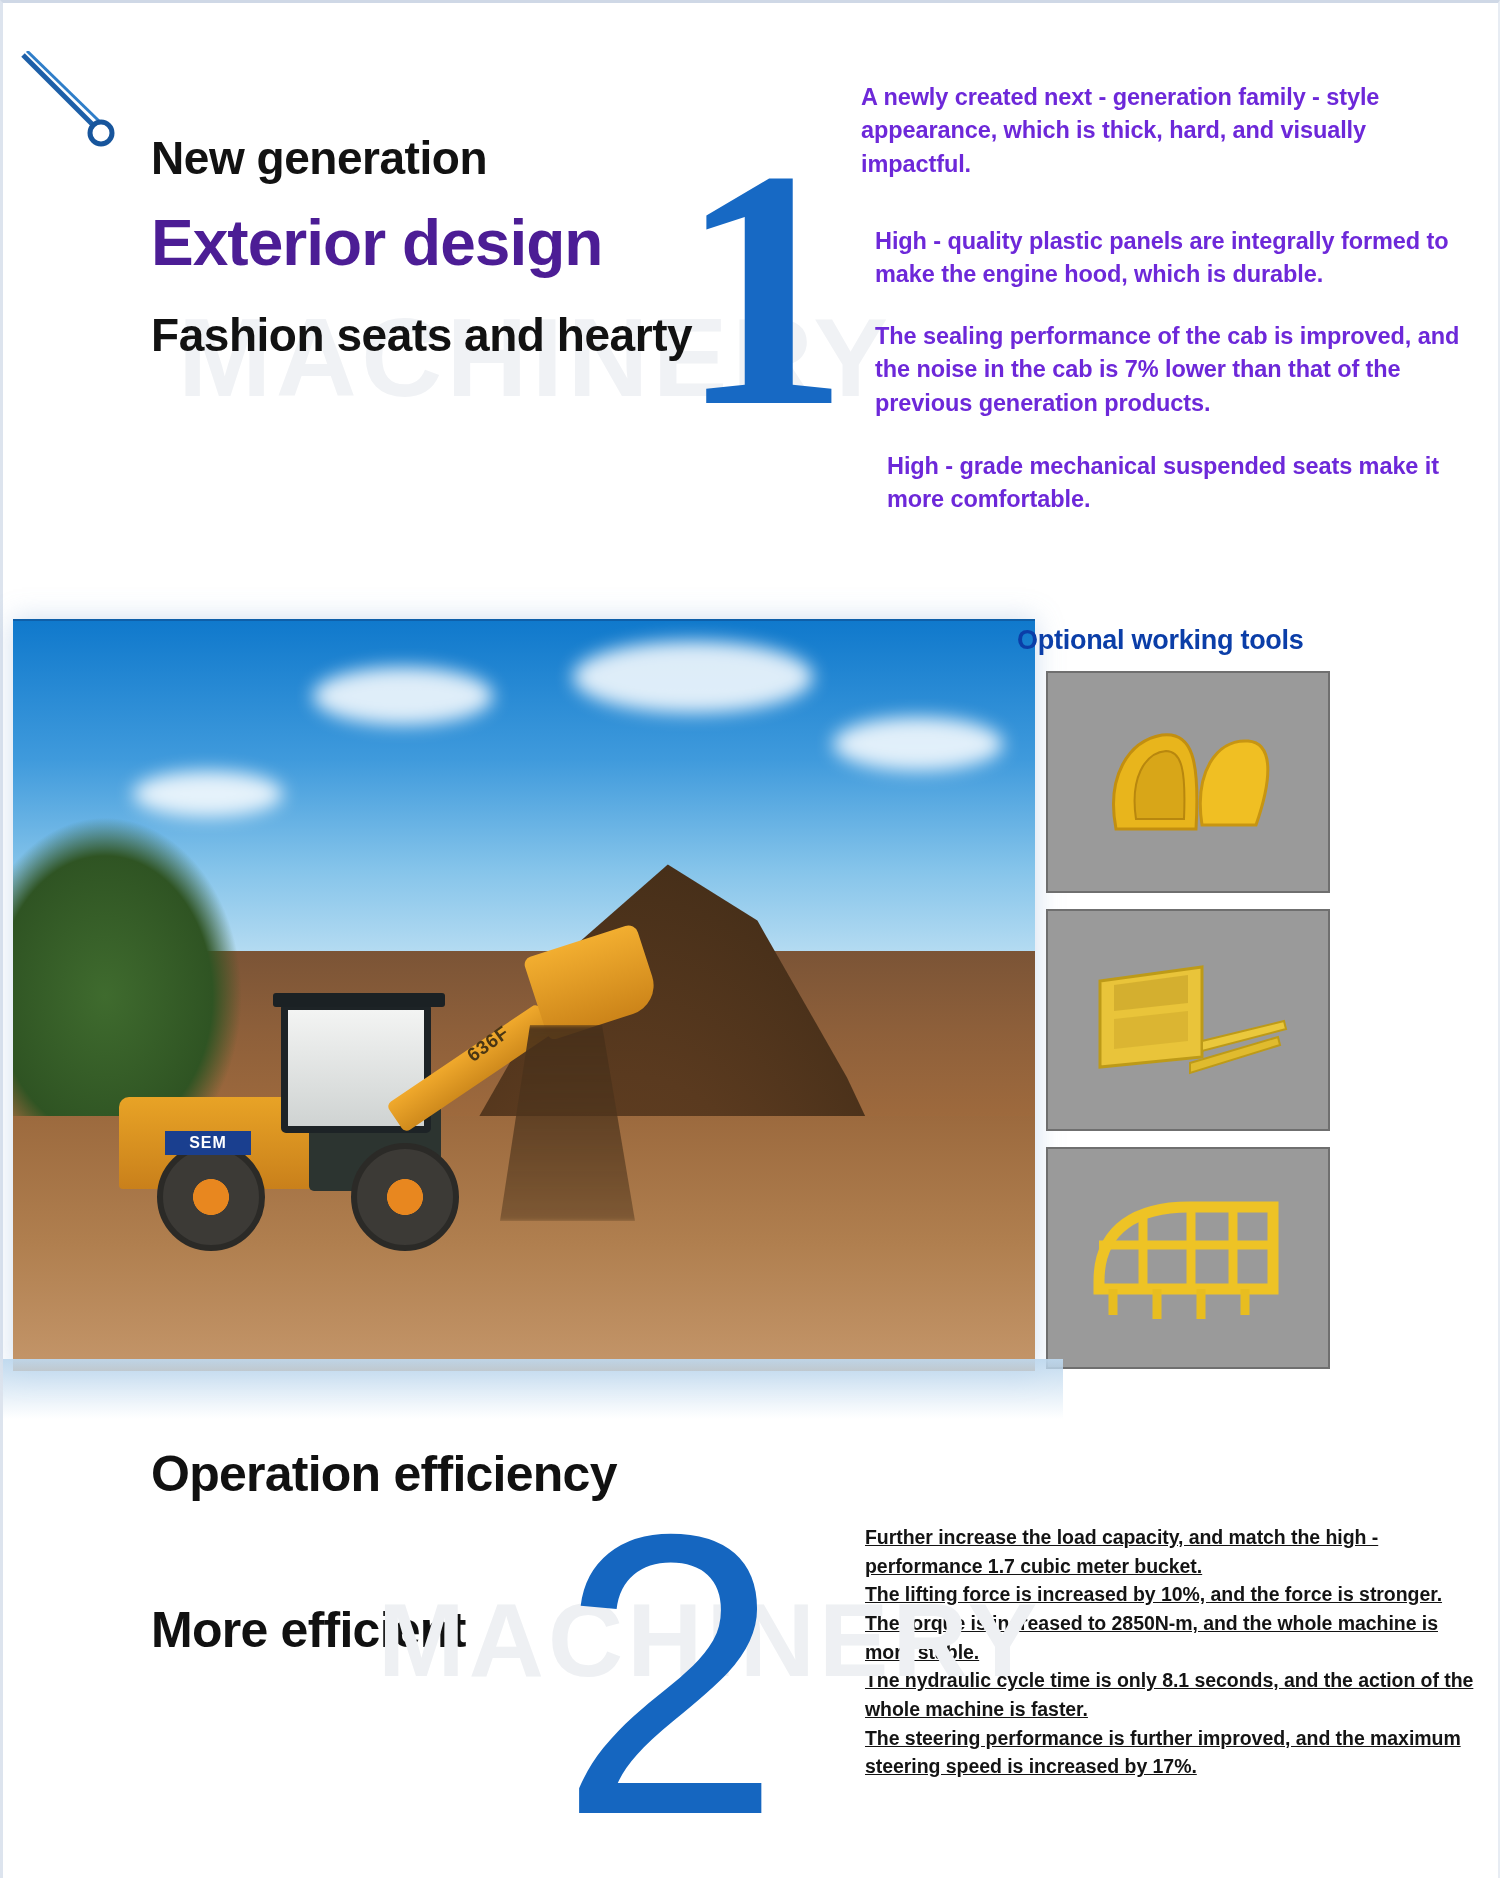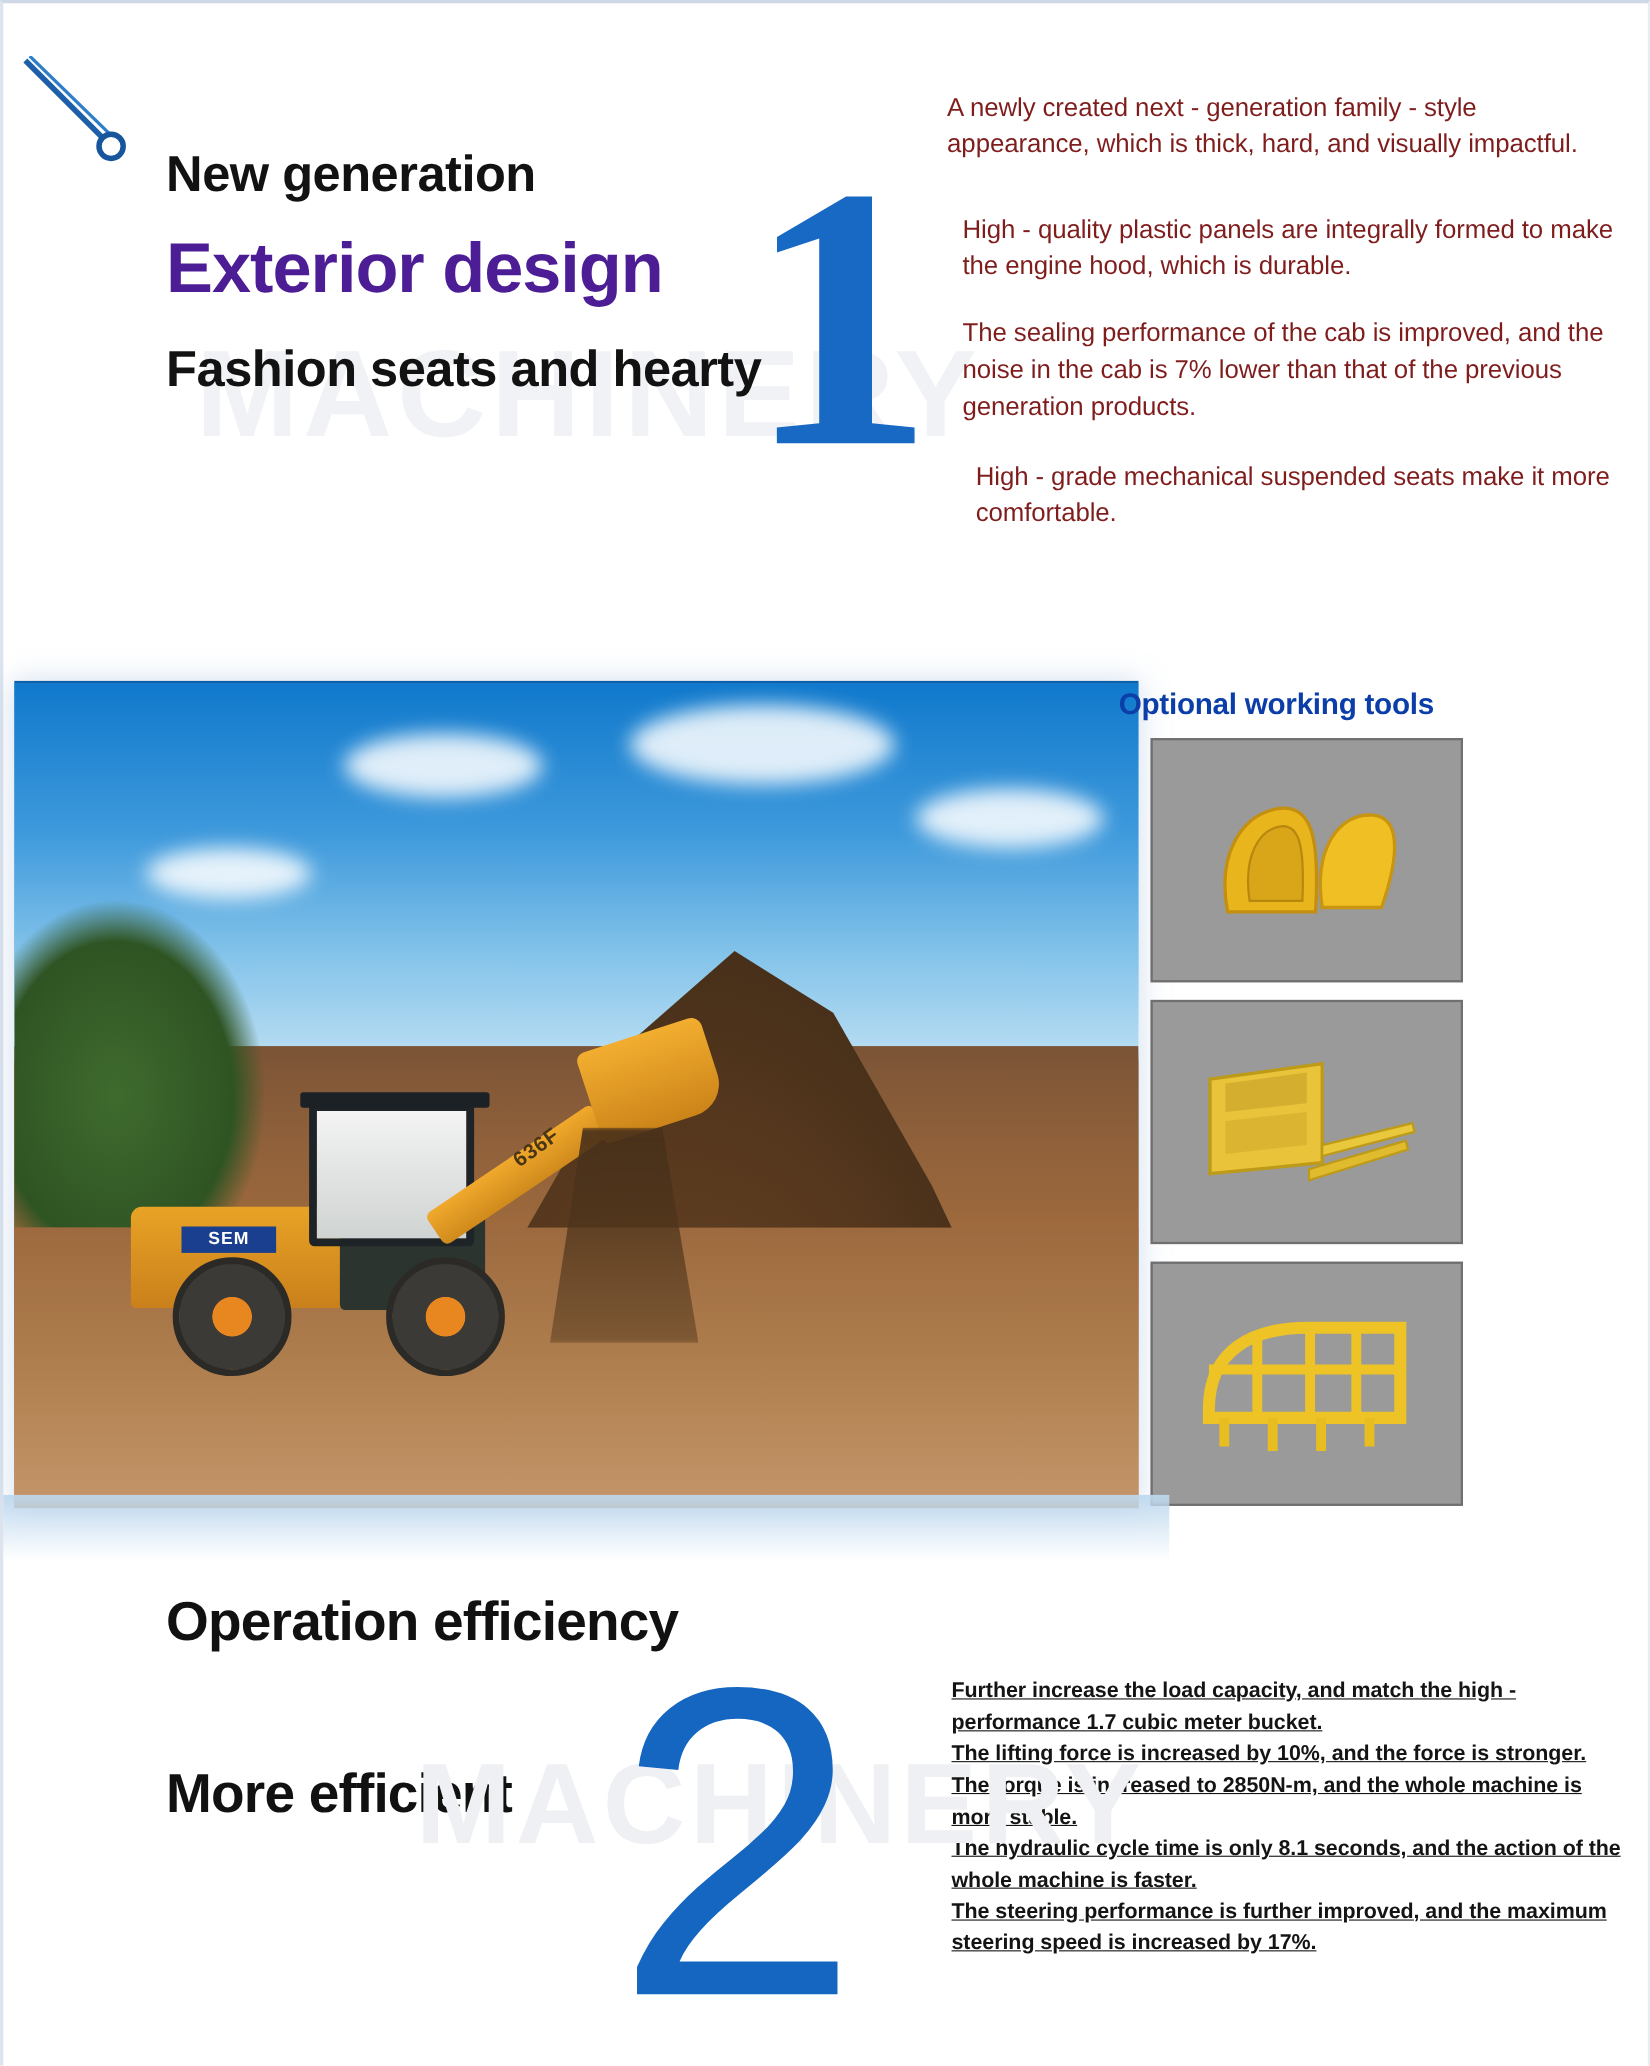--- a/index.html
+++ b/index.html
@@ -51,21 +51,21 @@
     position:absolute; color:#1769c4; font-weight:700;
     font-family:"Liberation Serif", serif;
     line-height:.86; user-select:none;
   }
   #num1 { left:676px; top:140px; font-size:340px; }
   #num2 { left:556px; top:1500px; font-size:400px; color:#1566c0;
           font-family:"Liberation Sans", sans-serif; font-weight:400; }
 
   .bullets1 { position:absolute; left:858px; top:78px; width:614px; }
   .bullets1 p {
-    font-size:23.5px; font-weight:400; color:#7f1d1d;
+    font-size:23.5px; font-weight:700; color:#6d28d9;
     line-height:1.42; letter-spacing:-0.004em;
   }
   .bullets1 p.b1 { margin:0 0 0 0; }
   .bullets1 p.b2 { margin:44px 0 0 14px; }
   .bullets1 p.b3 { margin:28px 0 0 14px; }
   .bullets1 p.b4 { margin:30px 0 0 26px; }
 
   
   #band { position:absolute; left:0; top:612px; width:1500px; height:760px; }
 
@@ -104,21 +104,21 @@
   .ld-arm { position:absolute; left:292px; bottom:118px; width:182px; height:34px;
             background:linear-gradient(#f0a92c,#cf8a1c); transform:rotate(-34deg);
             transform-origin:left bottom; border-radius:6px; }
   .ld-bucket { position:absolute; left:420px; bottom:226px; width:118px; height:86px;
                background:linear-gradient(#f2ae30,#cc8419); border-radius:8px 10px 30px 8px;
                transform:rotate(-18deg); }
   .ld-wheel { position:absolute; bottom:0; width:108px; height:108px; border-radius:50%;
               background:radial-gradient(circle at 50% 50%, #e8871f 0 26%, #3c3a36 27% 100%);
               border:6px solid #2b2a27; }
   .w1 { left:44px; } .w2 { left:238px; }
-  .ld-badge { position:absolute; left:52px; bottom:112px; width:86px; height:24px;
+  .ld-badge { position:absolute; left:52px; bottom:96px; width:86px; height:24px;
               background:#1a3f8f; color:#fff; font-size:16px; font-weight:700;
               display:flex; align-items:center; justify-content:center; letter-spacing:.06em; }
   .ld-model { position:absolute; left:352px; bottom:196px; color:#4a3614;
               font-size:19px; font-weight:700; transform:rotate(-36deg); letter-spacing:.04em; }
   .dustfall { position:absolute; left:478px; bottom:150px; width:150px; height:196px;
               background:linear-gradient(rgba(72,48,26,.92), rgba(90,62,34,.55));
               clip-path:polygon(26% 0, 74% 0, 96% 100%, 6% 100%); filter:blur(2px); }
 
   
   .tools-title {

